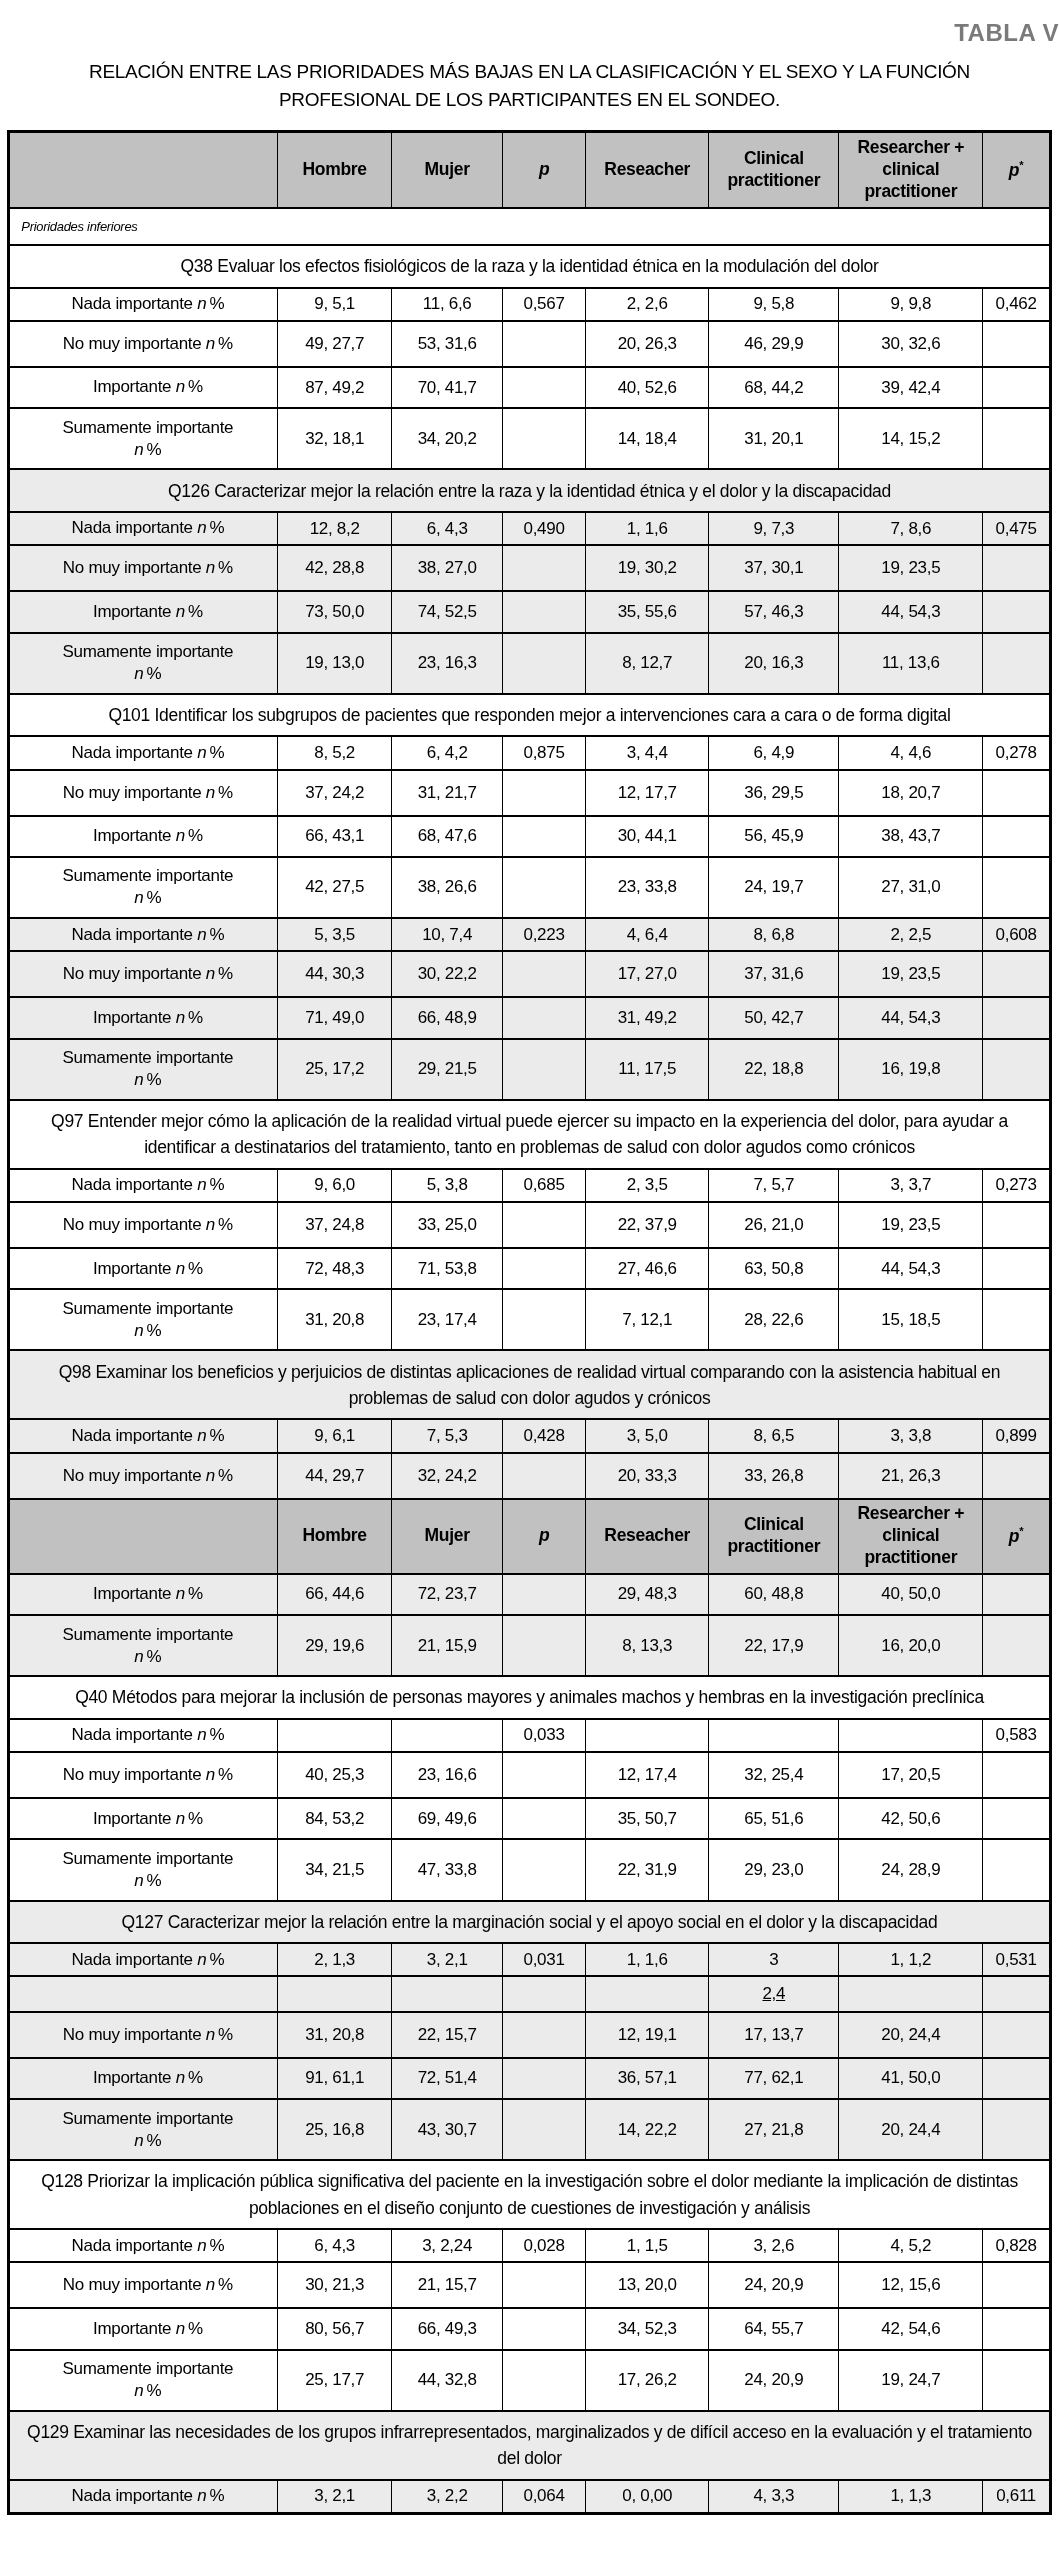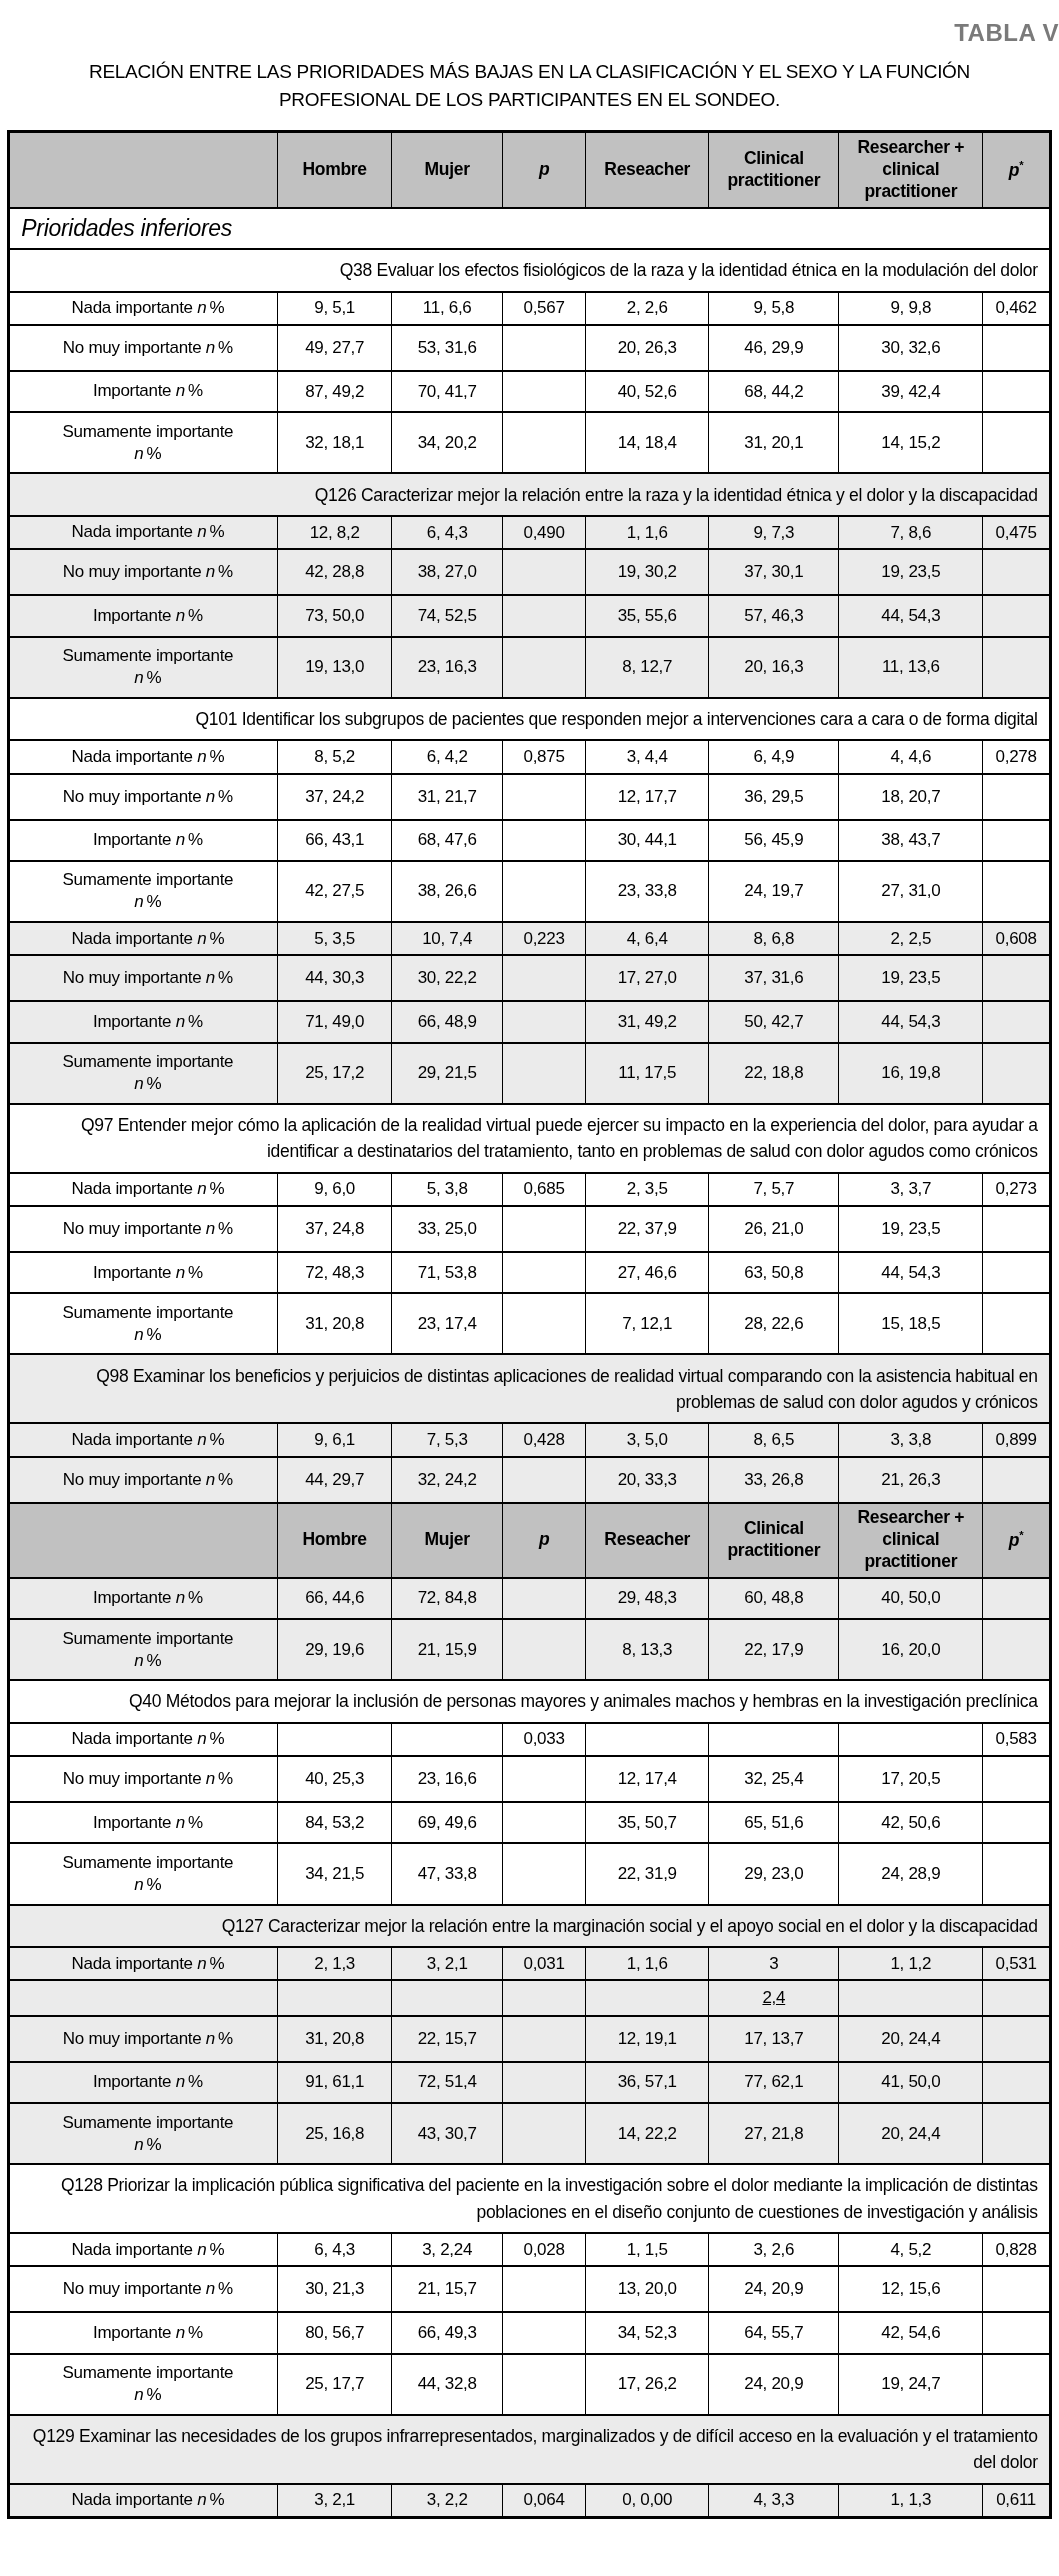--- a/index.html
+++ b/index.html
@@ -48,30 +48,30 @@
   tr.hrow td{
     background:#c1c1c1;
     font-weight:bold;
     text-align:center;
     height:67px;
     font-size:17.5px;
     line-height:1.25;
   }
   tr.hrow td sup{font-size:11.3px;}
   td.q{
-    text-align:right;
+    text-align:center;
     padding:7.2px 11.3px;
     font-size:17.5px;
     line-height:1.5;
   }
   td.note{
     font-style:italic;
     text-align:left;
     padding:6.2px 11.3px;
-    font-size:23px;
+    font-size:13px;
     height:23px;
   }
   td.lab{
     text-align:center;
     padding-left:13px;
     line-height:1.3;
   }
   td.val{text-align:center;}
   tr.r-s td{height:25px;}
   tr.r-m td{height:38px;}
@@ -355,21 +355,21 @@
           <td>Mujer</td>
           <td><i>p</i></td>
           <td>Reseacher</td>
           <td>Clinical practitioner</td>
           <td>Researcher + clinical practitioner</td>
           <td><i>p</i><sup>*</sup></td>
         </tr>
         <tr class="r-m2 s1">
           <td class="lab">Importante <i>n</i> %</td>
           <td class="val">66, 44,6</td>
-          <td class="val">72, 84,8</td>
+          <td class="val">72, 23,7</td>
           <td class="val"></td>
           <td class="val">29, 48,3</td>
           <td class="val">60, 48,8</td>
           <td class="val">40, 50,0</td>
           <td class="val"></td>
         </tr>
         <tr class="r-l s1">
           <td class="lab">Sumamente importante<br><i>n</i> %</td>
           <td class="val">29, 19,6</td>
           <td class="val">21, 15,9</td>

